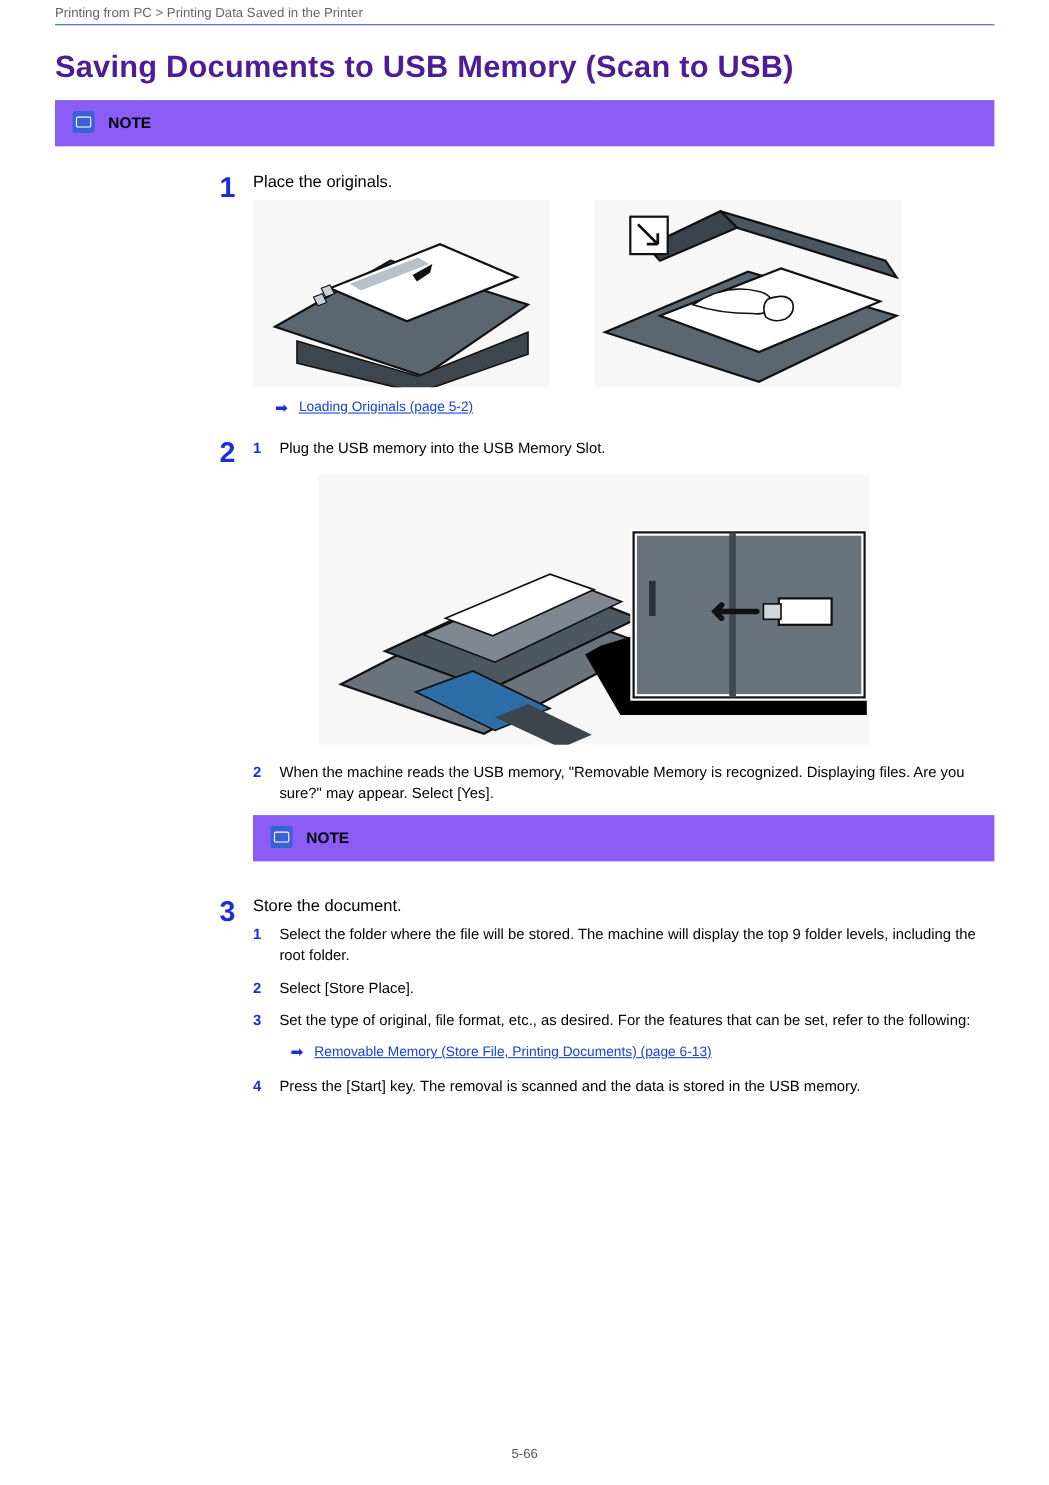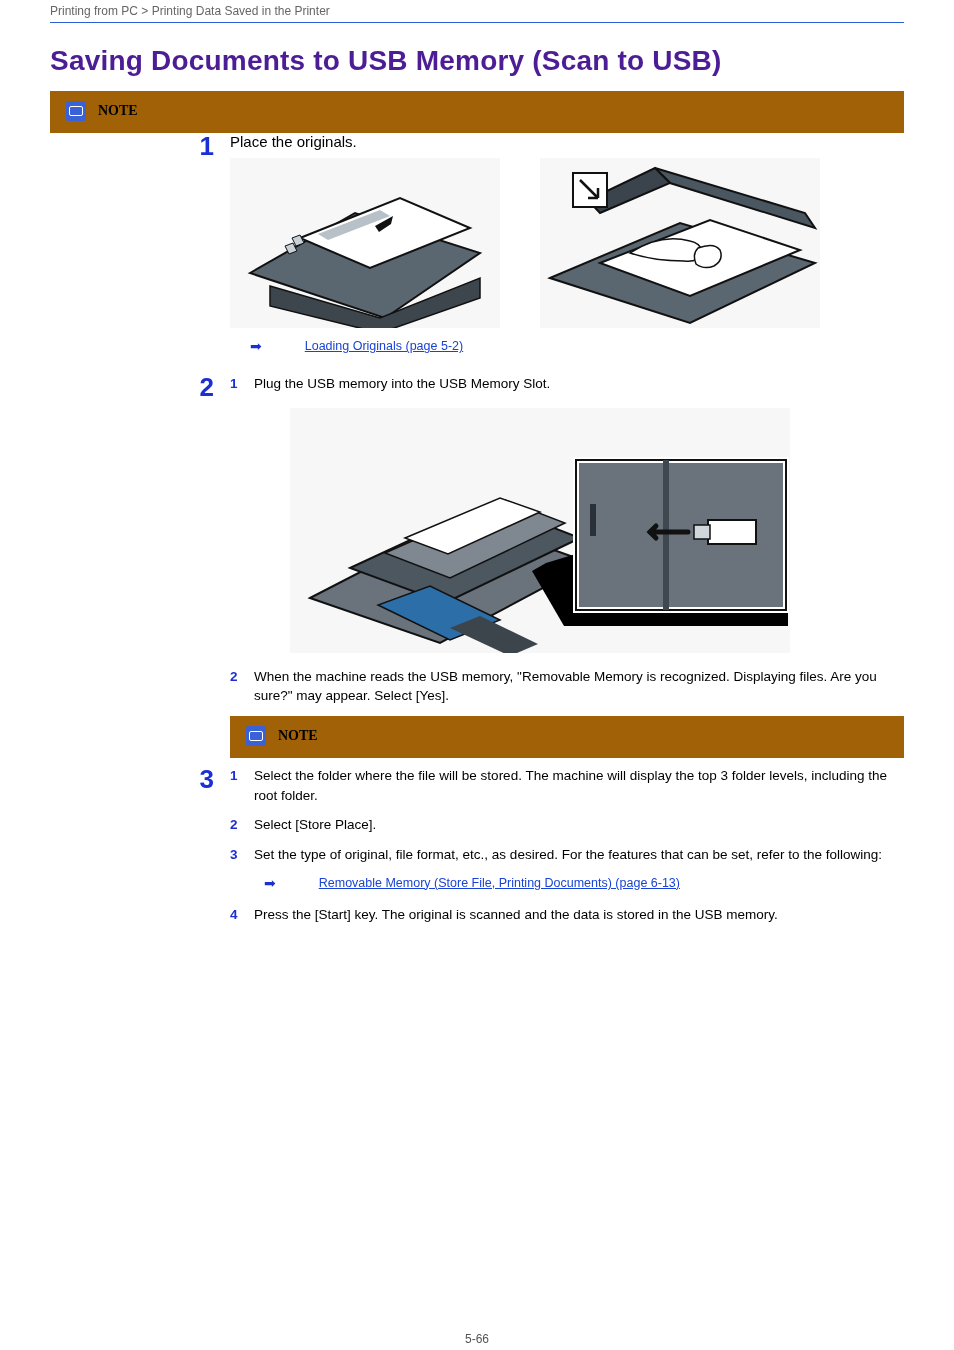--- a/index.html
+++ b/index.html
@@ -32,23 +32,23 @@
     font-size: 28px;
     letter-spacing: 0.2px;
     margin-bottom: 14px;
   }
   .intro {
     font-size: 13.5px;
     line-height: 1.45;
     margin-bottom: 18px;
   }
   .note-box {
-    background: #a16207;
+    background: #8b5cf6;
     padding: 10px 16px 12px 16px;
-    font-family: Liberation Serif, serif;
+    margin-bottom: 24px;
   }
   .note-icon {
     display: inline-block;
     width: 20px;
     height: 20px;
     background: #3a62d6;
     color: #fff;
     position: relative;
     vertical-align: middle;
     margin-right: 8px;
@@ -112,42 +112,41 @@
     margin: 10px 0 12px 20px;
     font-size: 12.5px;
   }
   .arrow-icon {
     color: #1b2fd4;
     font-size: 14px;
   }
   .xref-link {
     color: #1943d6;
     text-decoration: underline;
-    margin-left: 33px;
   }
   .sub {
     display: flex;
     gap: 10px;
     margin-bottom: 10px;
     font-size: 13.5px;
     line-height: 1.45;
   }
   .sub-num {
     color: #1b2fd4;
     font-weight: 900;
     font-size: 13.5px;
     min-width: 14px;
   }
   .sub-body { flex: 1; }
   .illus-big {
     margin: 4px 0 10px 60px;
   }
   .footer {
     position: absolute;
-    bottom: 4px;
+    bottom: 22px;
     left: 0; right: 0;
     text-align: center;
     font-size: 12px;
     color: #555;
   }
 </style>
 </head>
 <body>
 
 <div class="page">
@@ -233,41 +232,42 @@
       <div class="note-box" style="margin-left:0; margin-top:8px;">
         <span class="note-icon"></span>
         <span class="note-label">NOTE</span>
       </div>
     </div>
   </div>
 
   <div class="step">
     <div class="step-num">3</div>
     <div class="step-content">
+      <div class="step-title">Store the document.</div>
 
       <div class="sub">
         <div class="sub-num">1</div>
-        <div class="sub-body">Select the folder where the file will be stored. The machine will display the top 3 folder levels, including the root folder.</div>
+        <div class="sub-body">Select the folder where the file will be stored. The machine will display the top 9 folder levels, including the root folder.</div>
       </div>
       <div class="sub">
         <div class="sub-num">2</div>
         <div class="sub-body">Select [Store Place].</div>
       </div>
       <div class="sub" style="margin-bottom:4px;">
         <div class="sub-num">3</div>
         <div class="sub-body">Set the type of original, file format, etc., as desired. For the features that can be set, refer to the following:</div>
       </div>
 
       <div class="xref-row" style="margin-left:34px; margin-bottom:14px;">
         <span class="arrow-icon">➡</span>
         <a class="xref-link" href="#">Removable Memory (Store File, Printing Documents) (page 6-13)</a>
       </div>
 
       <div class="sub">
         <div class="sub-num">4</div>
-        <div class="sub-body">Press the [Start] key. The original is scanned and the data is stored in the USB memory.</div>
+        <div class="sub-body">Press the [Start] key. The removal is scanned and the data is stored in the USB memory.</div>
       </div>
     </div>
   </div>
 
 </div>
 
 <div class="footer">5-66</div>
 
 </body></html>

